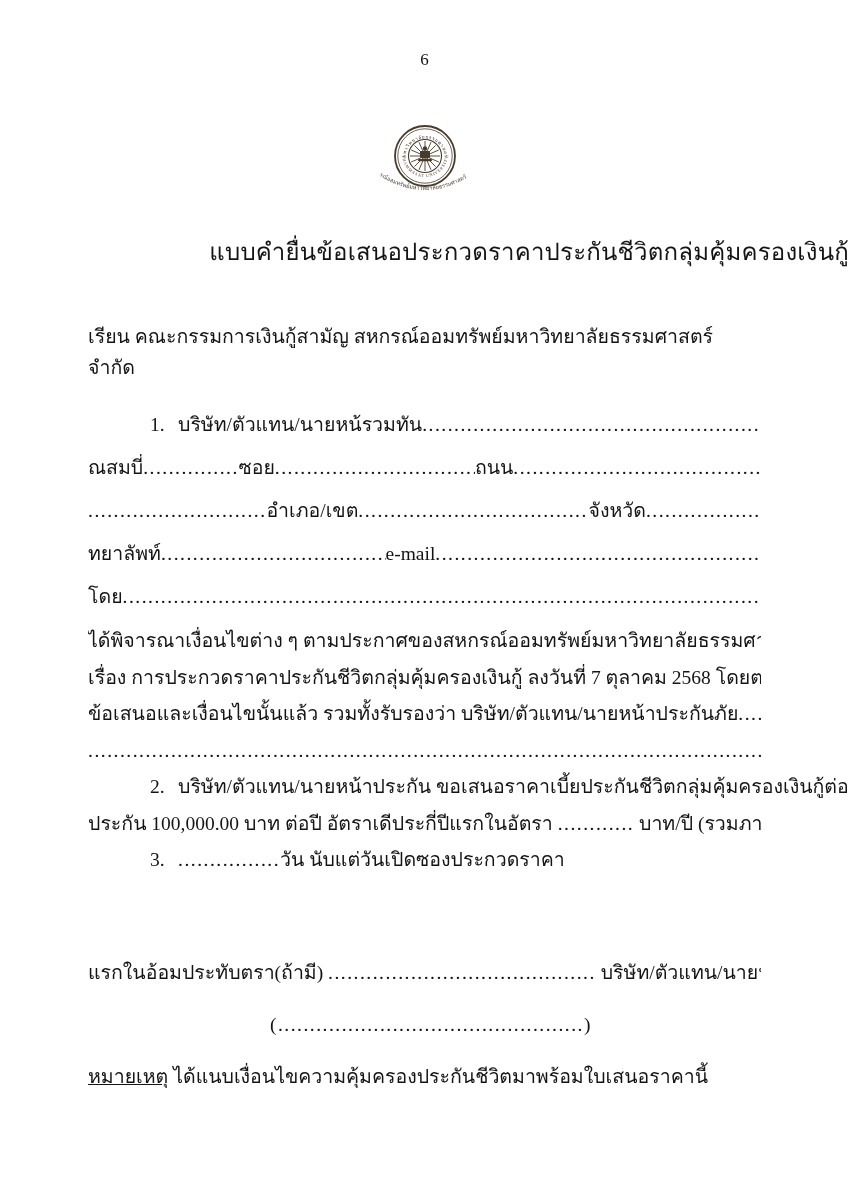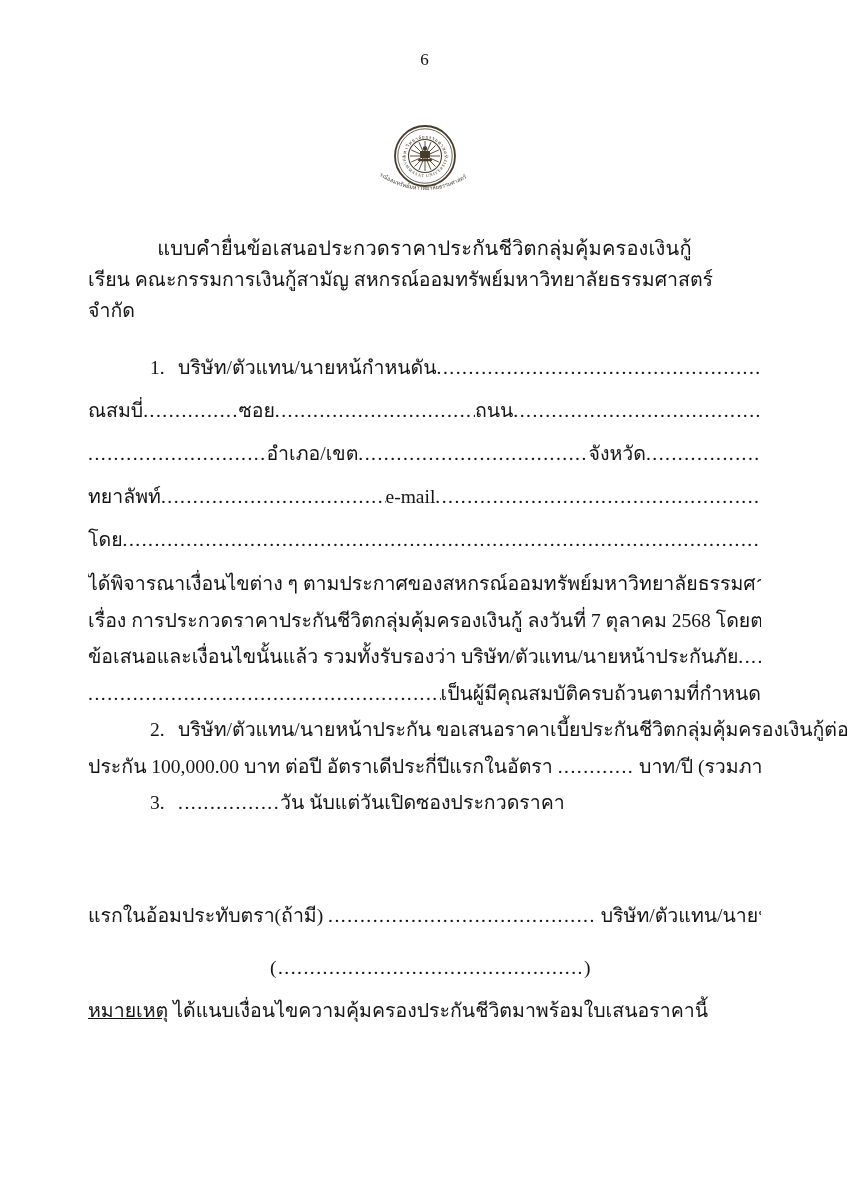--- a/index.html
+++ b/index.html
@@ -17,30 +17,30 @@
     padding-top: 50px;
     font-size: 17px;
   }
   .seal-wrap {
     display: flex;
     justify-content: center;
     margin-top: 52px;
     height: 84px;
   }
   .title {
-    text-align: center;
+    text-align: right;
     margin-top: 26px;
-    font-size: 20px;
+    font-size: 24px;
     letter-spacing: 0.2px;
   }
   .content {
     padding: 0 88px;
     font-size: 19.5px;
   }
-  .salutation { }
+  .salutation { margin-top: 50px; }
 
   .sec-fields { margin-top: 20px; line-height: 43px; }
   .row { display: flex; align-items: baseline; white-space: nowrap; }
   .label { flex: 0 0 auto; }
   .num {
     flex: 0 0 auto;
     display: inline-block;
     margin-left: 62px;
     width: 28px;
   }
@@ -52,21 +52,21 @@
     letter-spacing: 1.5px;
     color: #141414;
   }
   .dots-inline { letter-spacing: 1.5px; }
 
   .sec-para { margin-top: 5px; line-height: 36.5px; }
   .sec-para .cont { white-space: nowrap; overflow: hidden; }
 
   .sec-sign { margin-top: 74px; line-height: 40px; }
   .paren-line { margin-top: 12px; margin-left: 182px; }
-  .note-line { margin-top: 7px; }
+  .note-line { margin-top: 16px; }
   .note-label { text-decoration: underline; }
 
   .seal-svg text {
     font-family: "Liberation Serif", "DejaVu Serif", serif;
     fill: #473b2a;
   }
 </style>
 </head>
 <body>
 
@@ -116,21 +116,21 @@
   <div class="title">แบบคำยื่นข้อเสนอประกวดราคาประกันชีวิตกลุ่มคุ้มครองเงินกู้</div>
 
   <div class="content">
 
     <div class="salutation">เรียน คณะกรรมการเงินกู้สามัญ สหกรณ์ออมทรัพย์มหาวิทยาลัยธรรมศาสตร์  จำกัด</div>
 
     <div class="sec-fields">
 
       <div class="row">
         <span class="num">1.</span>
-        <span class="label">บริษัท/ตัวแทน/นายหน้กำหนดัน</span>
+        <span class="label">บริษัท/ตัวแทน/นายหน้รวมทัน</span>
         <span class="dots" style="flex-grow:1">................................................................................................................................................................................................</span>
       </div>
 
       <div class="row">
         <span class="label">ณสมบี่ </span>
         <span class="dots" style="flex-grow:1">................................................................</span>
         <span class="label">ซอย</span>
         <span class="dots" style="flex-grow:2.1">................................................................................................</span>
         <span class="label">ถนน</span>
         <span class="dots" style="flex-grow:2.6">........................................................................................................</span>
@@ -163,21 +163,20 @@
       <div class="cont">ได้พิจารณาเงื่อนไขต่าง ๆ ตามประกาศของสหกรณ์ออมทรัพย์มหาวิทยาลัยธรรมศาสตร์  จำกัด</div>
       <div class="cont">เรื่อง   การประกวดราคาประกันชีวิตกลุ่มคุ้มครองเงินกู้ ลงวันที่ 7 ตุลาคม 2568 โดยตลอดและยอมรับ</div>
 
       <div class="row">
         <span class="label">ข้อเสนอและเงื่อนไขนั้นแล้ว รวมทั้งรับรองว่า บริษัท/ตัวแทน/นายหน้าประกันภัย</span>
         <span class="dots" style="flex-grow:1">........................................................................</span>
       </div>
 
       <div class="row">
         <span class="dots" style="flex-grow:1">........................................................................................................................................</span>
-        <span class="label"> เป็นผู้มีคุณสมบัติครบถ้วนตามที่กำหนด</span>
       </div>
 
       <div class="row">
         <span class="num">2.</span>
         <span class="label">บริษัท/ตัวแทน/นายหน้าประกัน ขอเสนอราคาเบี้ยประกันชีวิตกลุ่มคุ้มครองเงินกู้ต่อทุน</span>
       </div>
 
       <div class="cont"><span>ประกัน 100,000.00  บาท ต่อปี อัตราเดีประกี่ปีแรกในอัตรา </span><span class="dots-inline">............</span><span> บาท/ปี  (รวมภาษีและอากรแสตมป์</span></div>
 
 

